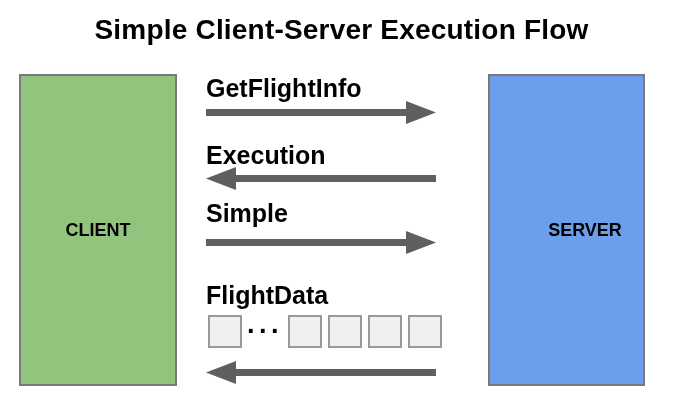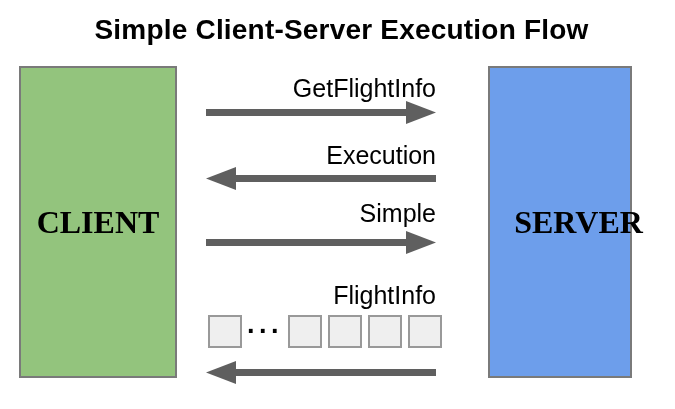--- a/index.html
+++ b/index.html
@@ -23,43 +23,42 @@
     width: 675px;
     margin: 4px;
     text-align: center;
     font-size: 28px;
     font-weight: bold;
     letter-spacing: 0.2px;
     color: var(--text, #000);
   }
   .box {
     position: absolute;
-    top: 66px;
+    top: 74px;
     height: 312px;
     border: 2px solid var(--box-border, #7a7a7a);
     box-sizing: border-box;
     display: flex;
     align-items: center;
     justify-content: center;
-    font-size: 32px;
+    font-size: 18px;
     font-weight: bold;
-    font-family: Liberation Serif, serif;
   }
   .box.client { left: 19px;  width: 158px; background: var(--client-fill, #93C47D); }
-  .box.server { left: 488px; width: 144px; background: var(--server-fill, #6D9EEB); padding-left: 37px; }
+  .box.server { left: 488px; width: 157px; background: var(--server-fill, #6D9EEB); padding-left: 37px; }
 
   .msg-label {
     position: absolute;
     left: 206px;
     width: 230px;
     height: 28px;
     line-height: 28px;
-    text-align: right;
+    text-align: left;
     font-size: 25px;
-    font-weight: normal;
+    font-weight: bold;
     color: var(--text, #000);
     white-space: nowrap;
   }
   .arrow {
     position: absolute;
     left: 206px;
     width: 230px;
     height: 24px;
     color: var(--arrow, #5f5f5f);
   }
@@ -122,21 +121,21 @@
   </div>
 
   <div class="msg-label" style="top:199px">Simple</div>
   <div class="arrow" style="top:230px">
     <svg width="230" height="24" viewBox="0 0 230 24">
       <rect x="0" y="9" width="202" height="7"></rect>
       <polygon points="200,1 230,12.5 200,24"></polygon>
     </svg>
   </div>
 
-  <div class="msg-label" style="top:281px">FlightInfo</div>
+  <div class="msg-label" style="top:281px">FlightData</div>
 
   <div class="chunk" style="left:208px"></div>
   <div class="ellipsis">···</div>
   <div class="chunk" style="left:288px"></div>
   <div class="chunk" style="left:328px"></div>
   <div class="chunk" style="left:368px"></div>
   <div class="chunk" style="left:408px"></div>
 
   <div class="arrow" style="top:360px">
     <svg width="230" height="24" viewBox="0 0 230 24">

